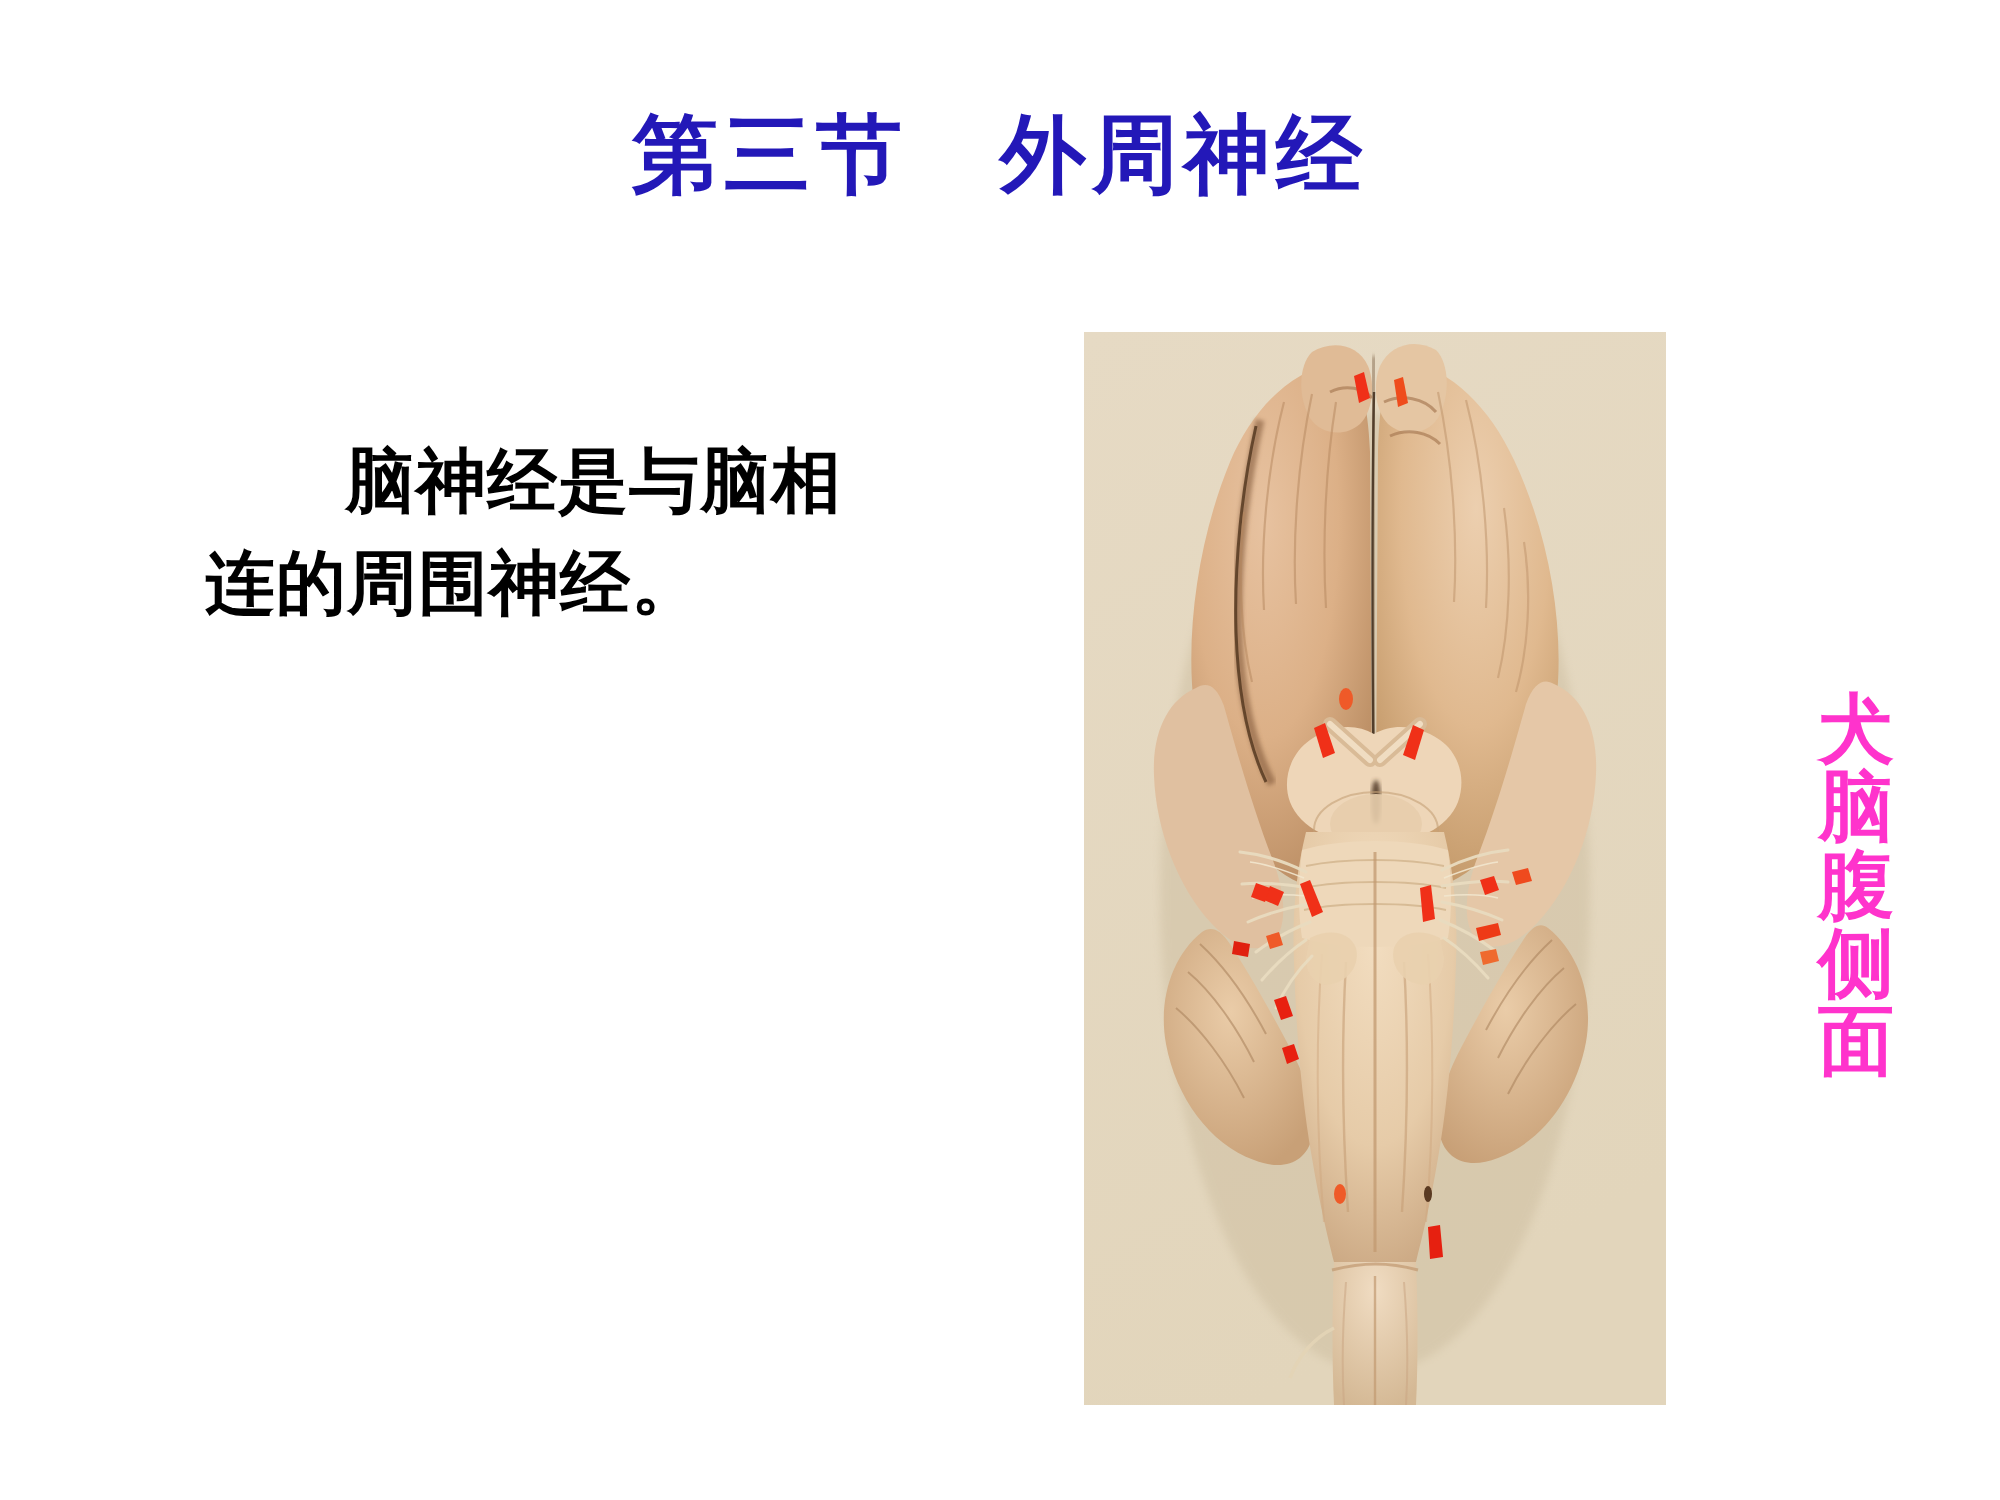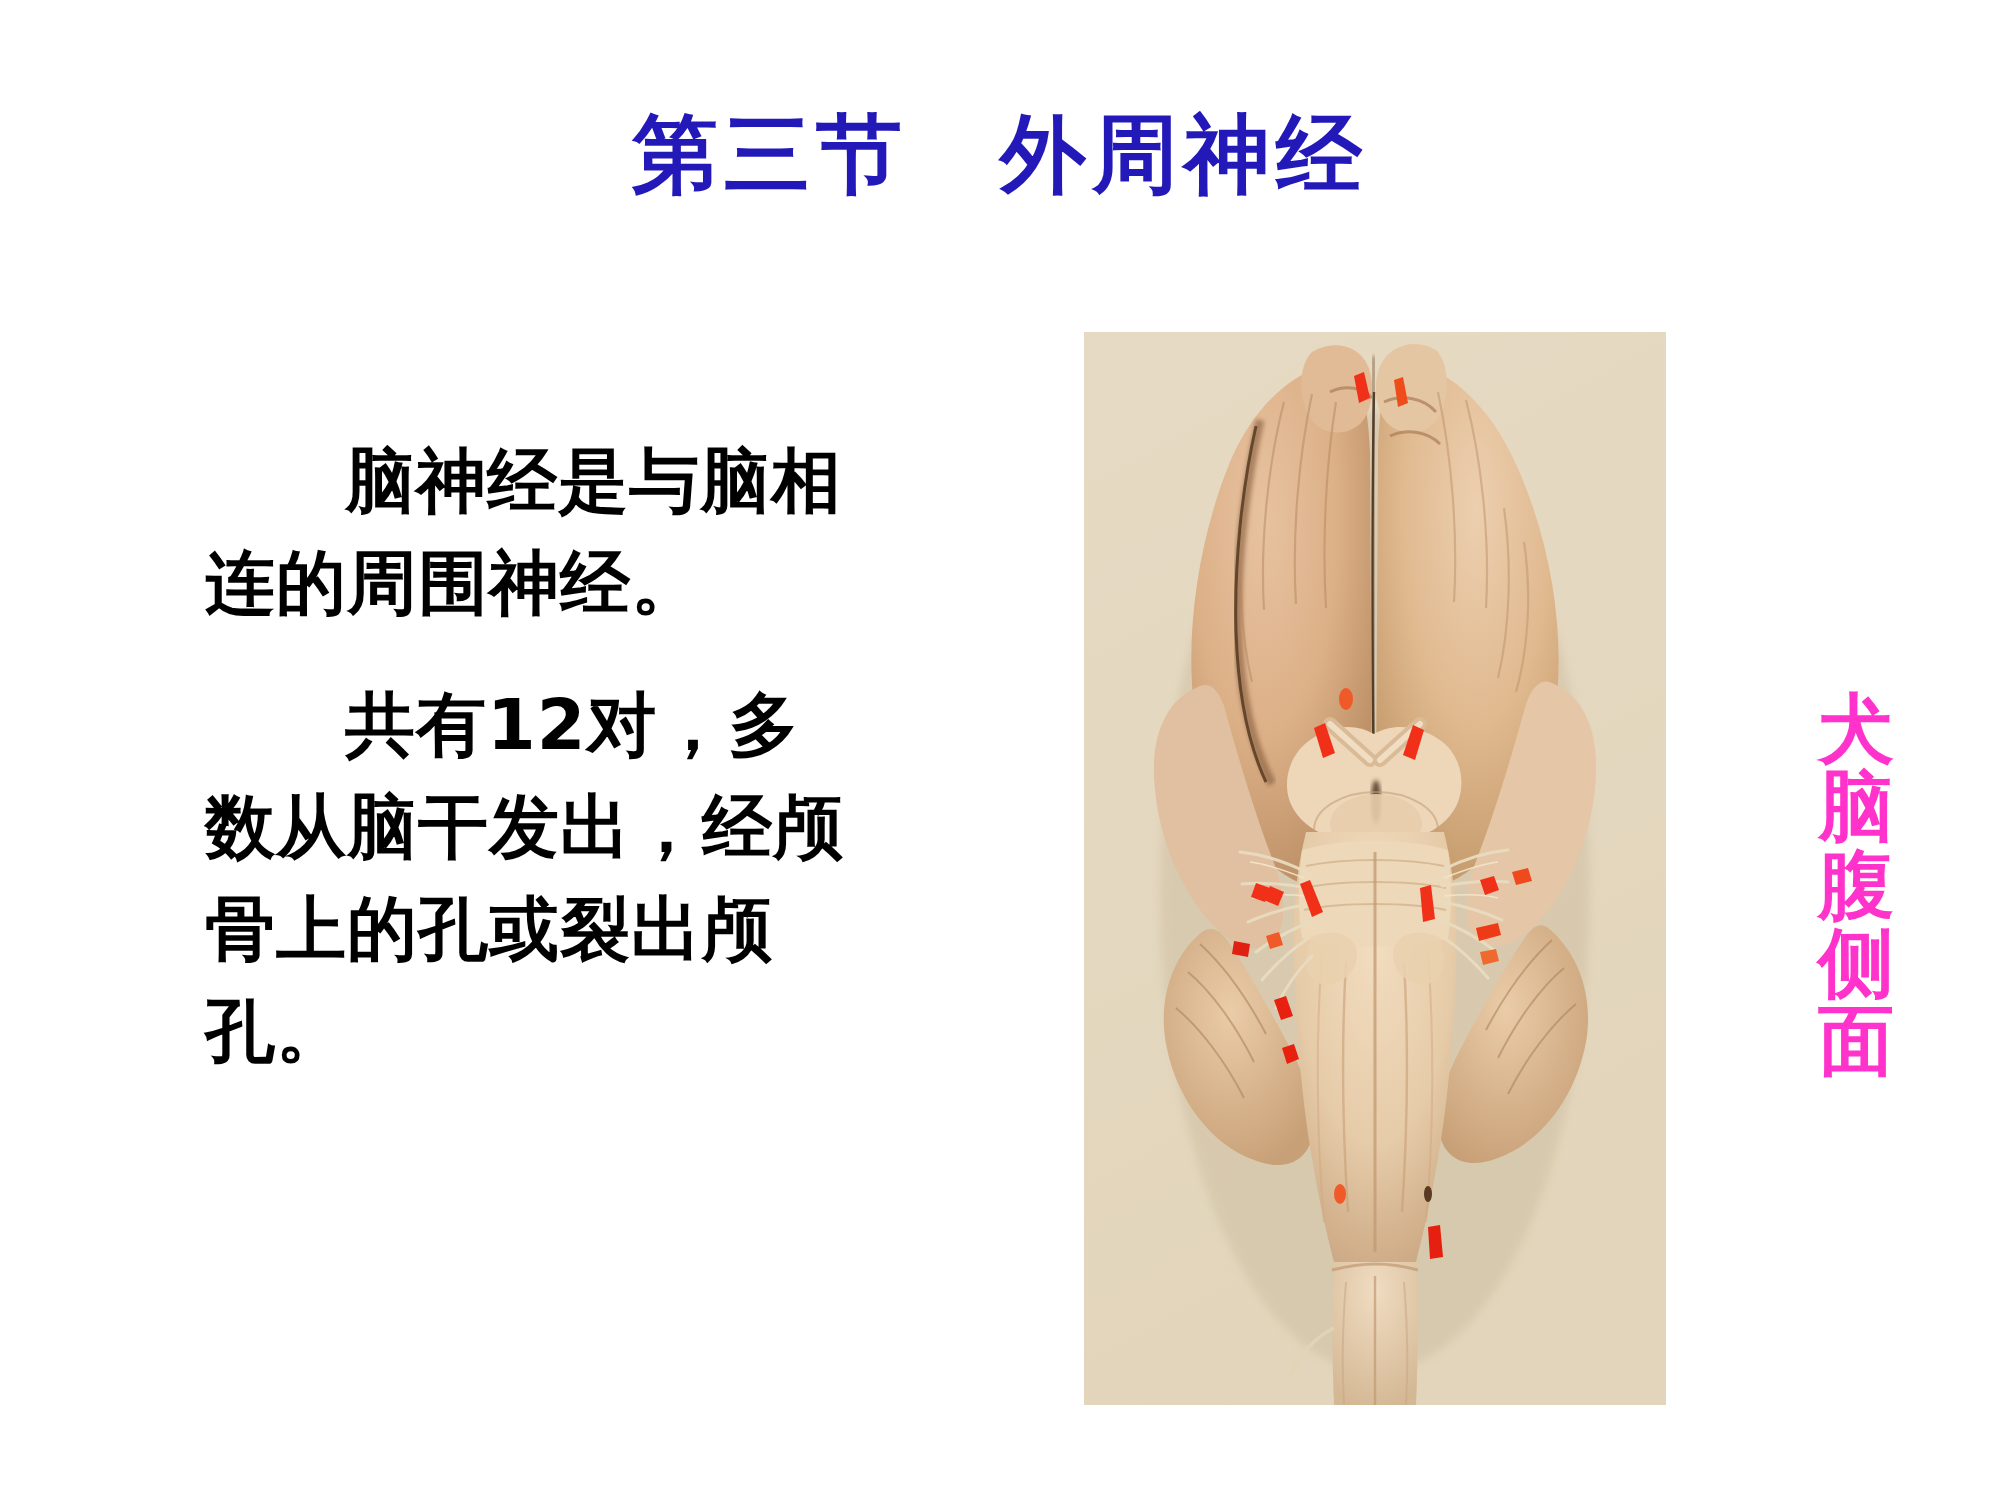--- a/index.html
+++ b/index.html
@@ -98,21 +98,20 @@
 </style>
 </head>
 <body>
 
 <div id="slide">
 
   <div id="slide-title">第三节　外周神经</div>
 
   <div id="body-text">
     <p class="para">脑神经是与脑相连的周围神经。</p>
-    <p class="para">共有12对，多数从脑干发出，经颅骨上的孔或裂出颅孔。</p>
   </div>
 
   <div id="specimen-figure">
     <svg id="specimen-photo" viewBox="0 0 582 1073" preserveAspectRatio="none">
       <defs>
         <radialGradient id="gLobeL" cx="40%" cy="30%" r="75%">
           <stop offset="0%" stop-color="#e7c2a0"></stop>
           <stop offset="55%" stop-color="#dcb087"></stop>
           <stop offset="100%" stop-color="#b98c62"></stop>
         </radialGradient>

